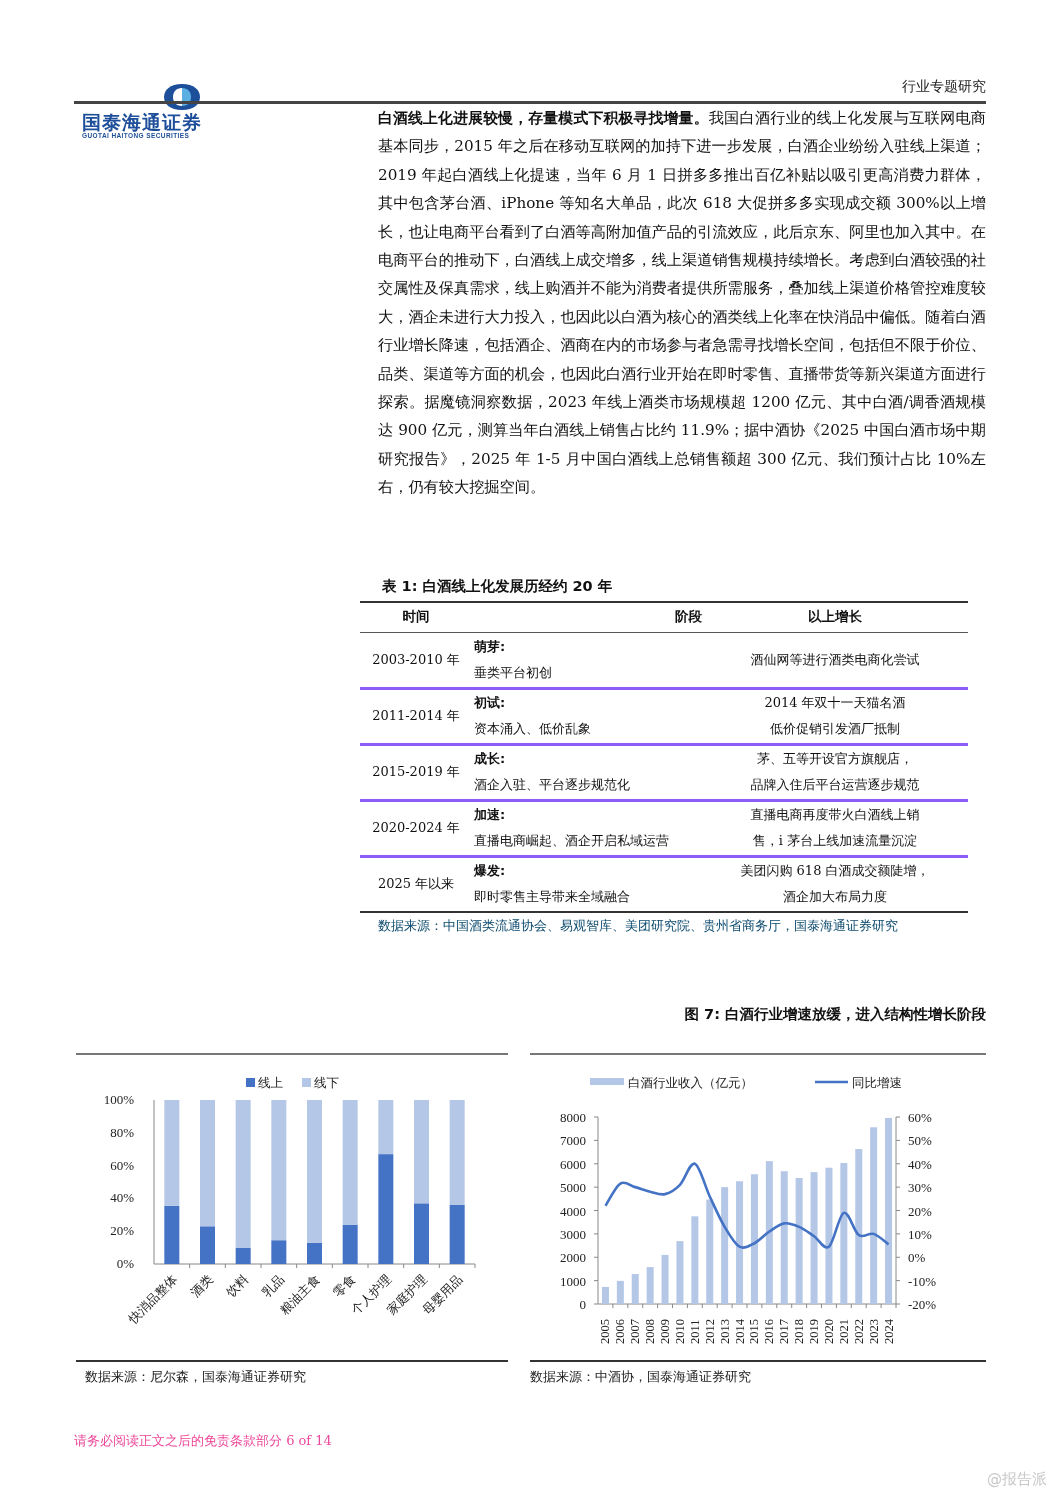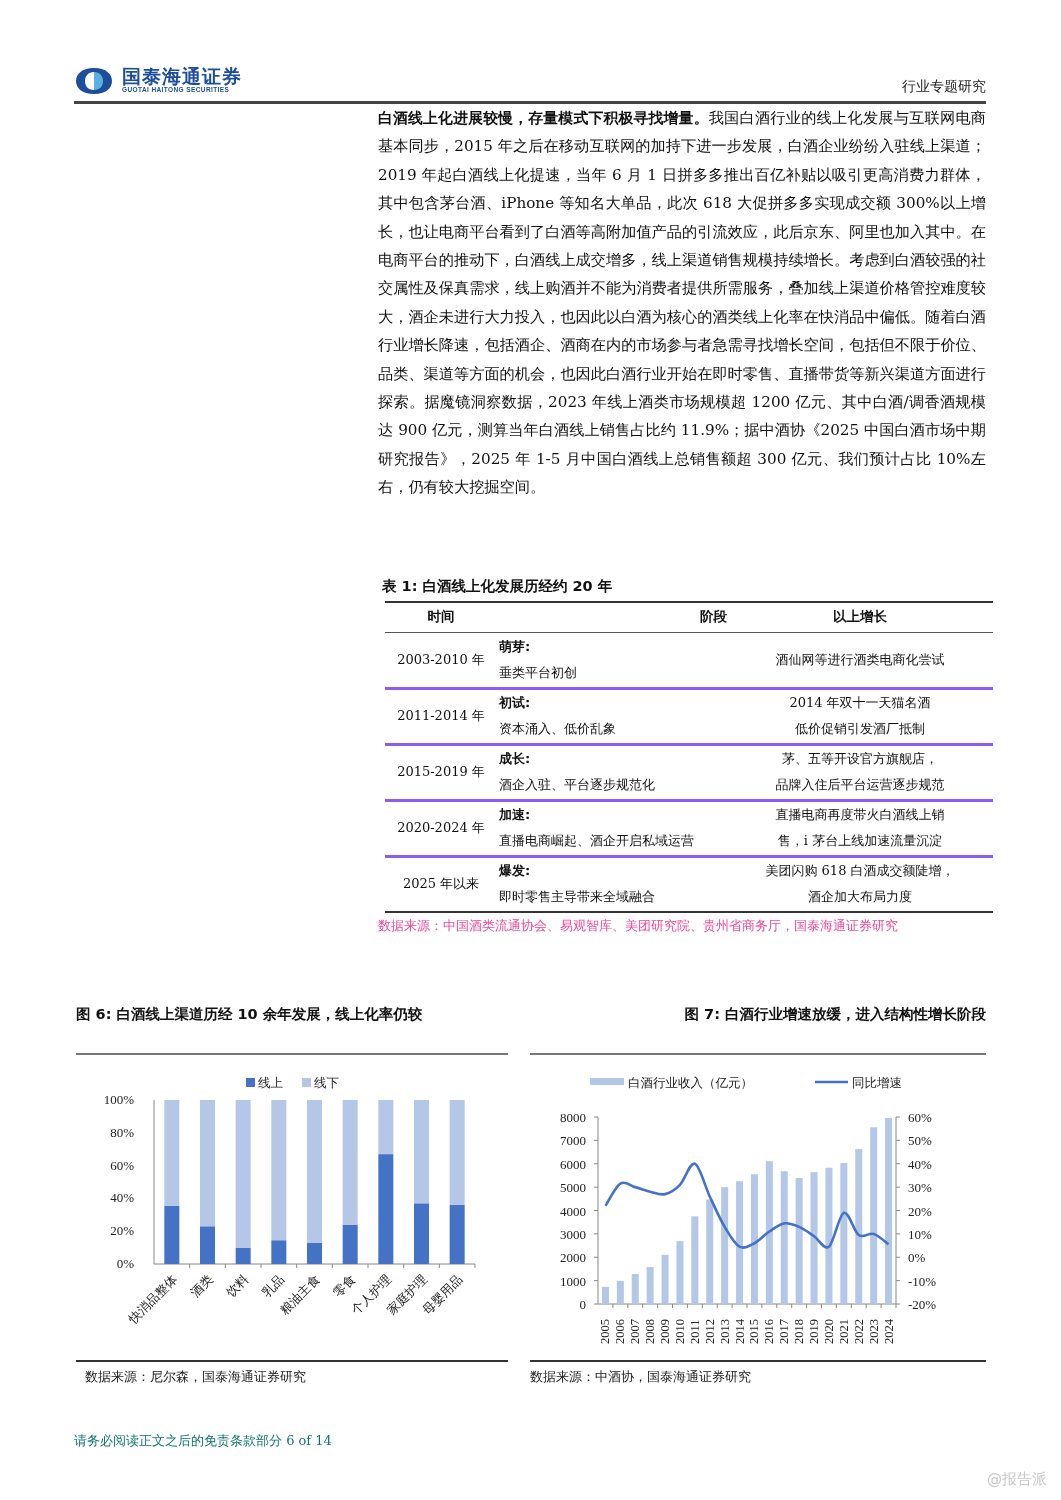--- a/index.html
+++ b/index.html
@@ -1,48 +1,48 @@
 <!DOCTYPE html>
 <html><head>
 <meta charset="utf-8">
 <style>
   * { box-sizing: border-box; margin: 0; padding: 0; }
   html, body { width: 1061px; height: 1500px; background: #ffffff; overflow: hidden; }
   body { position: relative; font-family: "DejaVu Serif", "Liberation Serif", serif; color: #111; }
 
   .header { position: absolute; left: 74px; top: 66px; width: 912px; height: 36px; }
-  .logo { position: absolute; left: 0; top: 0; display: flex; align-items: flex-start; }
+  .logo { position: absolute; left: 0; top: 16px; display: flex; align-items: flex-end; flex-direction: column; }
   .logo-mark { width: 40px; height: 30px; position: relative; }
   .logo-text { margin-left: 8px; }
   .logo-cn { font-family: "DejaVu Sans", sans-serif; font-weight: bold; font-size: 19px; color: #1d4e9a; letter-spacing: 1px; line-height: 20px; }
   .logo-en { font-family: "Liberation Sans", sans-serif; font-size: 6.5px; color: #1d4e9a; letter-spacing: 0.4px; font-weight: bold; }
   .header-right { position: absolute; right: 0; top: 12px; font-family: "DejaVu Sans", sans-serif; font-size: 14px; color: #222; }
   .header-line { position: absolute; left: 74px; top: 101px; width: 912px; height: 3px; background: #444; }
 
   .body-text { position: absolute; left: 378px; top: 104px; width: 608px; font-size: 15.2px; line-height: 28.4px; text-align: justify; color: #111; }
   .body-text b { font-weight: bold; font-family: "DejaVu Sans", sans-serif; font-size: 14.8px; }
 
   .table-title { position: absolute; left: 382px; top: 577px; font-family: "DejaVu Sans", sans-serif; font-weight: bold; font-size: 14.5px; }
-  .tbl { position: absolute; left: 385px; top: 601px; width: 608px; border-collapse: collapse; font-size: 13px; }
+  .tbl { position: absolute; left: 360px; top: 601px; width: 608px; border-collapse: collapse; font-size: 13px; }
   .tbl th { font-family: "DejaVu Sans", sans-serif; font-weight: bold; font-size: 13.5px; height: 30px; border-top: 2px solid #333; border-bottom: 1.5px solid #555; }
   .tbl td { height: 56px; border-bottom: 3px solid #8b5cf6; vertical-align: middle; line-height: 26px; }
   .tbl tr:last-child td { border-bottom: 2px solid #333; }
   .c-time { width: 112px; text-align: center; }
   .c-stage { width: 230px; padding-left: 2px; }
   .c-feat { text-align: center; }
   .stage-name { font-family: "DejaVu Sans", sans-serif; font-weight: bold; display: block; }
-  .table-source { position: absolute; left: 378px; top: 912px; width: 612px; font-size: 13px; line-height: 28px; color: #ec4899; }
+  .table-source { position: absolute; left: 378px; top: 912px; width: 612px; font-size: 13px; line-height: 28px; color: #0c4a6e; }
 
   .fig-title { position: absolute; font-family: "DejaVu Sans", sans-serif; font-weight: bold; font-size: 14.5px; line-height: 28px; color: #111; }
   .fig-line { position: absolute; height: 2px; background: #777; }
   .fig-source { position: absolute; font-size: 13px; color: #222; }
   .fig-bottom-line { position: absolute; height: 1.5px; background: #333; }
 
   .chart { position: absolute; }
-  .footer { position: absolute; left: 74px; top: 1432px; font-size: 13px; color: #0f766e; }
+  .footer { position: absolute; left: 74px; top: 1432px; font-size: 13px; color: #ec4899; }
   .watermark { position: absolute; right: 14px; top: 1470px; font-family: "DejaVu Sans", sans-serif; font-size: 15px; color: #c8c8c8; }
   .axis-text { font-family: "Liberation Serif", serif; font-size: 13px; fill: #222; }
   .legend-text { font-family: "DejaVu Sans", sans-serif; font-size: 12.5px; fill: #222; }
 </style>
 </head>
 <body>
 
 <div class="header">
   <div class="logo">
     <svg class="logo-mark" width="40" height="30" viewBox="0 0 40 30">
@@ -109,21 +109,20 @@
       <td class="c-feat">
           <div>美团闪购 618 白酒成交额陡增，</div>
           <div>酒企加大布局力度</div>
         </td>
     </tr>
   </tbody>
 </table>
 <div class="table-source">数据来源：中国酒类流通协会、易观智库、美团研究院、贵州省商务厅，国泰海通证券研究</div>
 
 <div class="fig-title" style="left:76px; top:1000px; width:440px;">
-  <div>图 6:  白酒线上渠道历经 10 余年发展，线上化率仍较</div>
 </div>
 <div class="fig-line" style="left:76px; top:1053px; width:432px;"></div>
 <svg id="chart6" class="chart" style="left:76px; top:1060px;" width="432" height="300">
     <g>
       <rect x="170" y="18" width="9" height="9" fill="#4472c4"></rect>
       <text x="182" y="27" class="legend-text">线上</text>
       <rect x="226" y="18" width="9" height="9" fill="#b4c7e7"></rect>
       <text x="238" y="27" class="legend-text">线下</text>
     </g>
     <text x="58" y="208" text-anchor="end" class="axis-text">0%</text>

